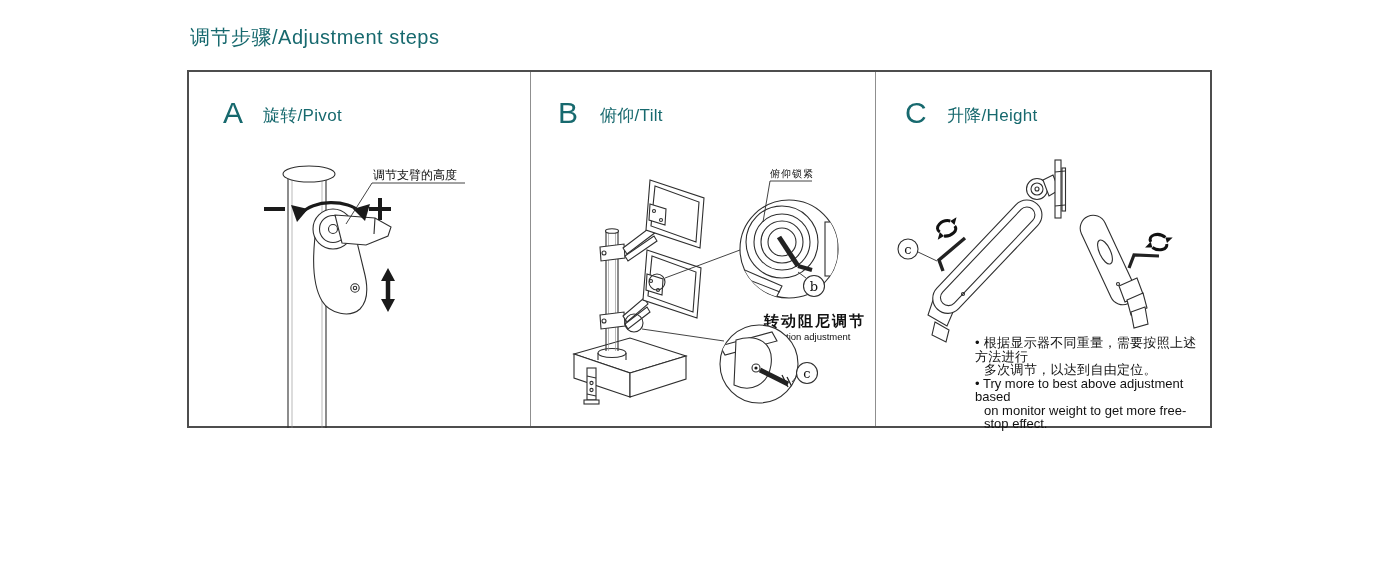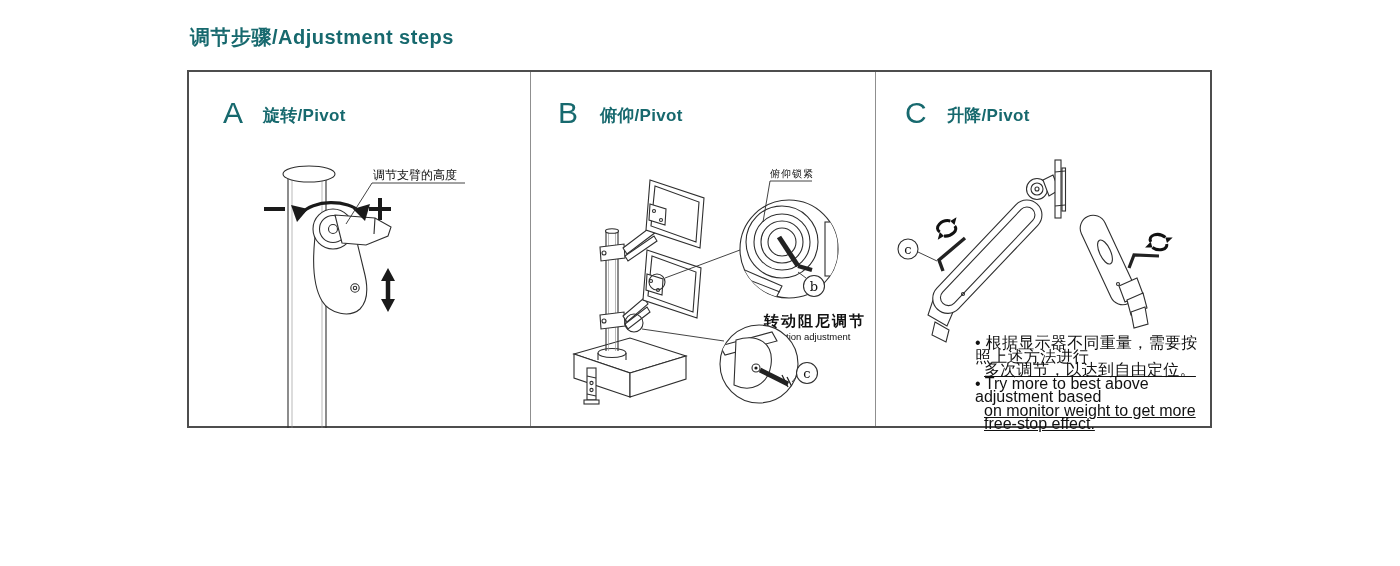--- a/index.html
+++ b/index.html
@@ -2,50 +2,50 @@
 <html><head>
 <meta charset="utf-8">
 <style>
   html,body{margin:0;padding:0;background:#fff;}
   .canvas{
     position:relative;width:1400px;height:566px;background:#fff;overflow:hidden;
     font-family:"Liberation Sans",sans-serif;color:#111;
   }
   .title{
     position:absolute;left:190px;top:24px;margin:0;
-    font-size:20px;font-weight:700;letter-spacing:.5px;color:#17696E;
+    font-size:20px;font-weight:400;letter-spacing:.5px;color:#17696E;
   }
   .box{
     position:absolute;left:187px;top:70px;width:1025px;height:358px;
     border:2px solid #4d4d4d;box-sizing:border-box;background:#fff;
   }
   .divider{position:absolute;top:0;width:1px;height:100%;background:#8f8f8f;}
   .d1{left:341px}.d2{left:686px}
   .panel{position:absolute;top:0;height:100%;}
   .p-a{left:0;width:341px}.p-b{left:341px;width:345px}.p-c{left:686px;width:339px}
   .panel-letter{
     position:absolute;font-size:30px;color:#17696E;line-height:1;font-weight:400;
   }
   .panel-heading{
-    position:absolute;font-size:17px;color:#17696E;line-height:1.2;font-weight:700;letter-spacing:.3px;
+    position:absolute;font-size:17px;color:#17696E;line-height:1.2;font-weight:400;letter-spacing:.3px;
   }
   svg{position:absolute;left:0;top:0;}
   svg text{font-family:"Liberation Sans",sans-serif;fill:#111;}
   .callout-letter{font-family:"DejaVu Serif",serif;font-size:13px;}
   .s{stroke:#2f2f2f;fill:none;stroke-width:1.1;}
   .sf{stroke:#2f2f2f;fill:#fff;stroke-width:1.1;}
   .thin{stroke:#8a8a8a;stroke-width:.6;fill:none;}
   .blk{fill:#1a1a1a;stroke:none;}
   .lead{stroke:#2f2f2f;stroke-width:.9;fill:none;}
   .notes{
     position:absolute;left:786px;top:264px;width:232px;
   }
-  .note-line{font-size:16px;line-height:13.5px;color:#111;}
+  .note-line{font-size:13px;line-height:13.5px;color:#111;}
   .note-cn{letter-spacing:.3px;}
-  .note-indent{padding-left:9px;text-decoration:underline;}
+  .note-indent{padding-left:9px;}
 </style>
 </head>
 <body>
 
 <div class="canvas">
 
   <h1 class="title">调节步骤/Adjustment steps</h1>
 
   <div class="box">
     <div class="divider d1"></div>
@@ -98,21 +98,21 @@
 
         <g>
           <polyline class="lead" points="276,111 183,111 157,152"></polyline>
           <text x="184" y="107" font-size="12">调节支臂的高度</text>
         </g>
       </svg>
     </section>
 
     <section class="panel p-b">
       <span class="panel-letter" style="left:28px;top:26px">B</span>
-      <span class="panel-heading" style="left:70px;top:34px">俯仰/Pivot</span>
+      <span class="panel-heading" style="left:70px;top:34px">俯仰/Tilt</span>
 
       <svg width="345" height="358" viewBox="0 0 345 358">
         <defs>
           <clipPath id="clipB1">
               <circle cx="259" cy="177" r="49"></circle>
             </clipPath>
           <clipPath id="clipB2">
               <circle cx="229" cy="292" r="39"></circle>
             </clipPath>
         </defs>
@@ -212,21 +212,21 @@
           </g>
           <line class="lead" x1="262" y1="310" x2="267" y2="304"></line>
           <circle class="sf" cx="277" cy="301" r="10.5" stroke-width="1.2"></circle>
           <text class="callout-letter" x="277" y="306" text-anchor="middle">c</text>
         </g>
       </svg>
     </section>
 
     <section class="panel p-c">
       <span class="panel-letter" style="left:30px;top:26px">C</span>
-      <span class="panel-heading" style="left:72px;top:34px">升降/Pivot</span>
+      <span class="panel-heading" style="left:72px;top:34px">升降/Height</span>
 
       <svg width="339" height="358" viewBox="0 0 339 358">
         <defs>
           <g id="spin">
             <path d="M -8 2 A 9 6 0 0 1 5 -6" fill="none" stroke="#111" stroke-width="3"></path>
             <path d="M 5 -6 l 7 -2 l -4 7 z" fill="#111"></path>
             <path d="M 8 0 A 9 6 0 0 1 -5 7" fill="none" stroke="#111" stroke-width="3"></path>
             <path d="M -5 7 l -7 2 l 4 -7 z" fill="#111"></path>
           </g>
         </defs>

